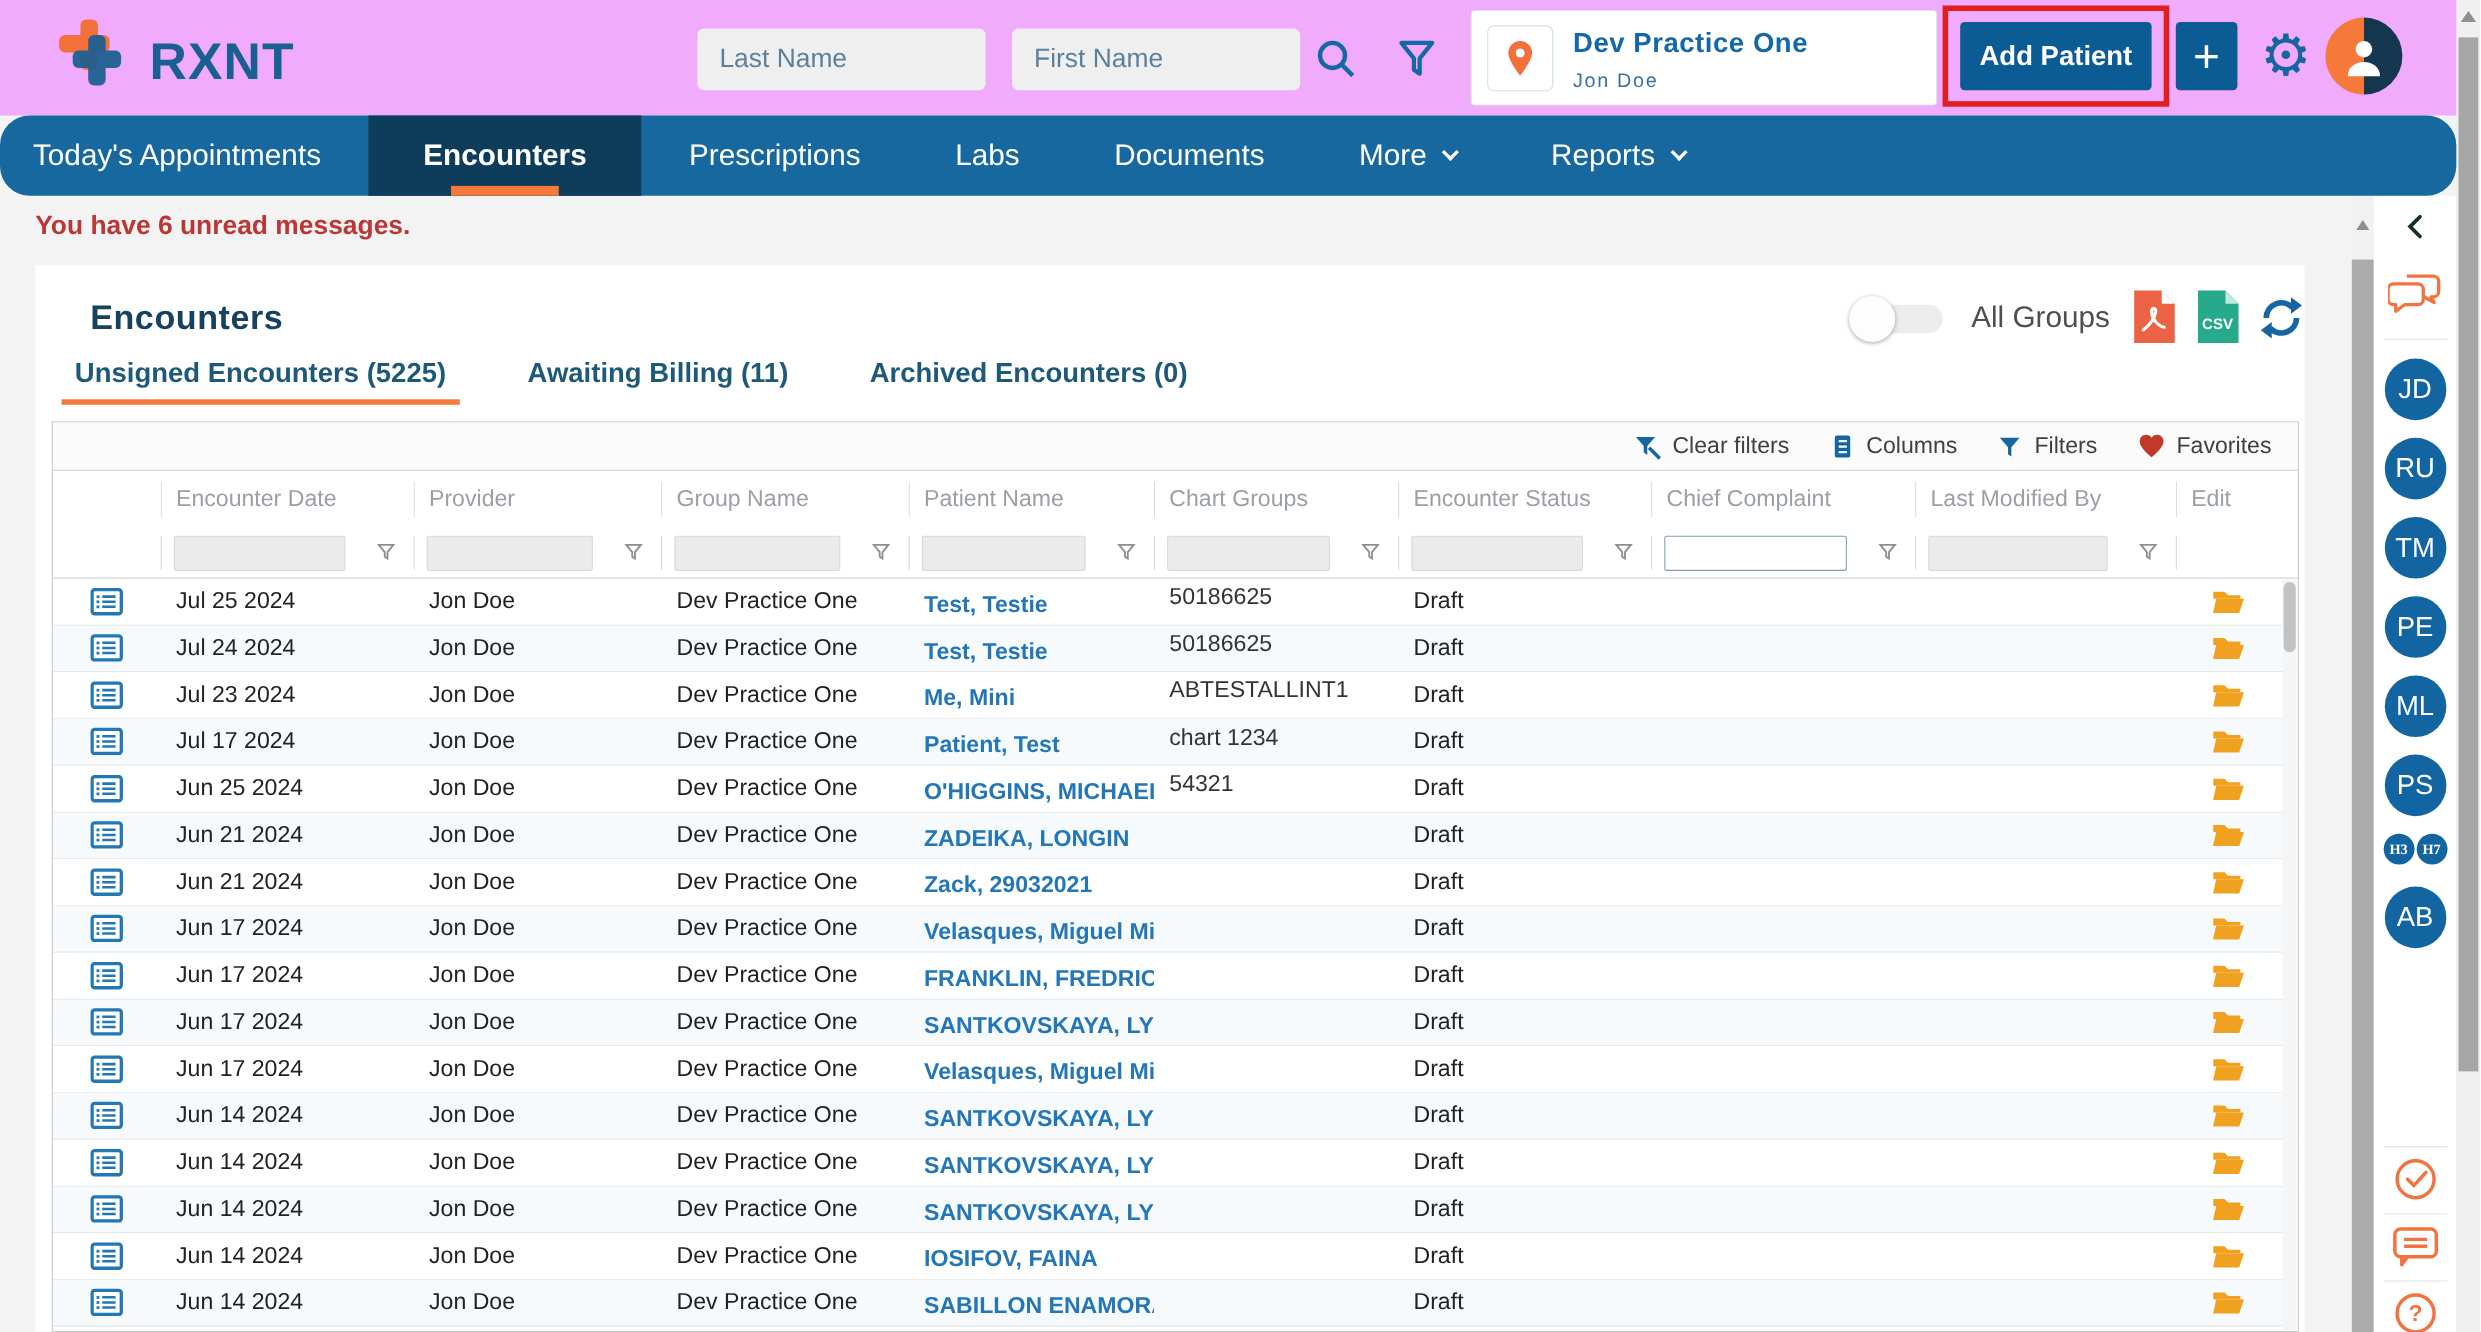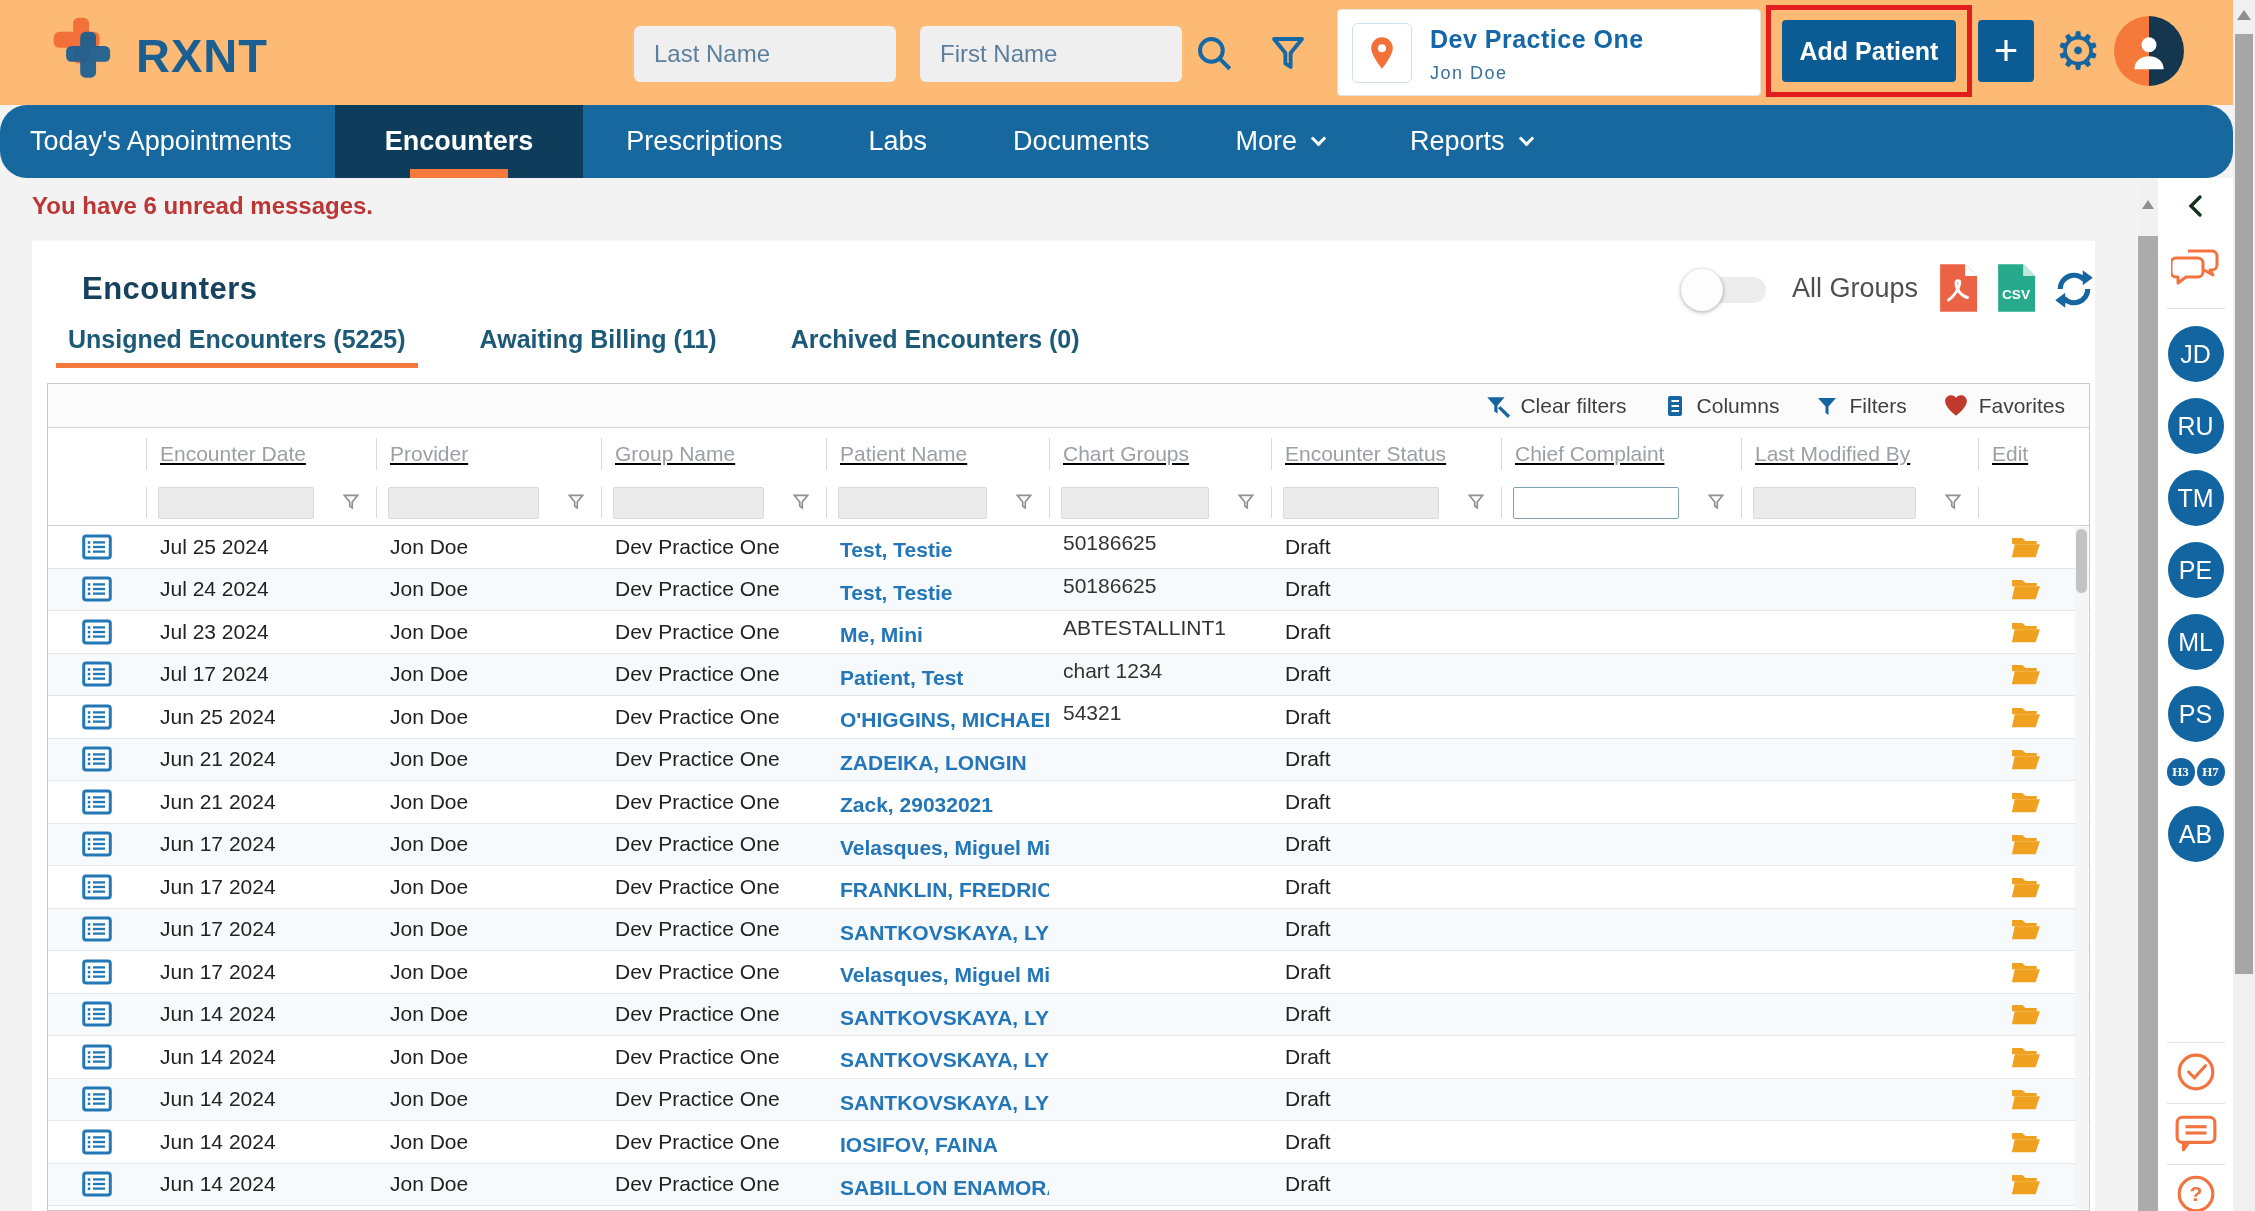--- a/index.html
+++ b/index.html
@@ -1,20 +1,20 @@
 <!DOCTYPE html>
 <html style="--nav_blue: #16689E; --nav_active: #0D3D5A; --accent_orange: #F4793B; --brand_navy: #1A5F92; --button_blue: #0B5B94; --link_blue: #2376B7; --alert_red: #BD3636; --annotation_red: #E31D1D; --title_navy: #17425F; --tab_teal: #1C5A78; --heart_red: #C0392B; --pdf_red: #EB6244; --csv_green: #27A98B; --folder_orange: #F0A11F; --avatar_blue: #1265A0; --icon_orange: #F2733F;"><head>
 <meta charset="utf-8">
 <style>
   * { margin:0; padding:0; box-sizing:border-box; }
   html,body { width:2255px; height:1211px; font-family:"Liberation Sans",sans-serif; }
   .screen { position:relative; width:2255px; height:1211px; background:#f3f3f3; overflow:hidden; }
 
   
-  .topbar { position:absolute; left:0; top:0; width:2233px; height:105px; background:#fdba74; z-index:5; }
+  .topbar { position:absolute; left:0; top:0; width:2233px; height:105px; background:#f0abfc; z-index:5; }
   .brand { position:absolute; left:52px; top:16px; display:flex; align-items:center; }
   .brand-text { font-size:47px; font-weight:bold; color:var(--brand_navy); letter-spacing:1px; margin-left:10px; }
   .tb-input { position:absolute; top:26px; height:56px; background:#efefef; border:none; border-radius:6px;
               font-size:24px; color:#33587a; padding:0 20px; width:262px; font-family:inherit; }
   .tb-input::placeholder { color:#5c7f9d; }
   .in-last { left:634px; } .in-first { left:920px; }
   .tb-iconbtn { position:absolute; top:32px; width:44px; height:44px; background:none; border:none; cursor:pointer; }
   .btn-search { left:1192px; } .btn-funnel { left:1266px; }
   .practice { position:absolute; left:1337px; top:9px; width:424px; height:87px; background:#fff;
               border:1px solid #e3e3e3; border-radius:4px; }
@@ -58,21 +58,21 @@
   .tabs { position:absolute; left:24px; top:84px; display:flex; gap:50px; }
   .tab { font-size:25px; font-weight:bold; color:var(--tab_teal); padding:0 12px 12px 12px; position:relative; cursor:pointer; }
   .tab.active::after { content:""; position:absolute; left:0; right:0; bottom:-2px; height:5px; background:var(--accent_orange); }
 
   
   .tablebox { position:absolute; left:15px; top:142px; width:2043px; bottom:0; border:1px solid #c9c9c9; background:#fff; overflow:hidden; }
   .t-toolbar { height:44px; background:#fbfbfb; border-bottom:1px solid #d4d4d4; display:flex; justify-content:flex-end;
                align-items:center; gap:36px; padding-right:24px; }
   .tool-btn { display:flex; align-items:center; gap:10px; background:none; border:none; font-size:21px; color:#3f3f3f; font-family:inherit; }
   .grid { display:grid; grid-template-columns:98px 230px 225px 225px 223px 222px 230px 240px 237px 96px; }
-  .t-header { height:52px;text-decoration:underline; }
+  .t-header { height:52px; }
   .hcell { display:flex; align-items:center; padding-left:14px; font-size:21px; color:#9aa0a6; position:relative; overflow:hidden; white-space:nowrap; }
   .hcell.sep::before { content:""; position:absolute; left:0; top:20%; height:60%; width:1px; background:#d9d9d9; }
   .t-filter { height:46px; border-bottom:1px solid #cfcfcf; }
   .fcell { position:relative; display:flex; align-items:center; }
   .fcell.sep::before { content:""; position:absolute; left:0; top:15%; height:70%; width:1px; background:#d9d9d9; }
   .f-input { width:calc(100% - 74px); height:32px; margin-left:12px; background:#ebebeb; border:1px solid #d9d9d9;
              border-radius:2px; }
   .f-input.white { background:#fff; border:1px solid #7fa3ad; }
   .f-funnel { position:absolute; right:14px; background:none; border:none; width:22px; height:24px; }
   .trow { height:42.5px; border-bottom:1px solid #e6e6e6; }

